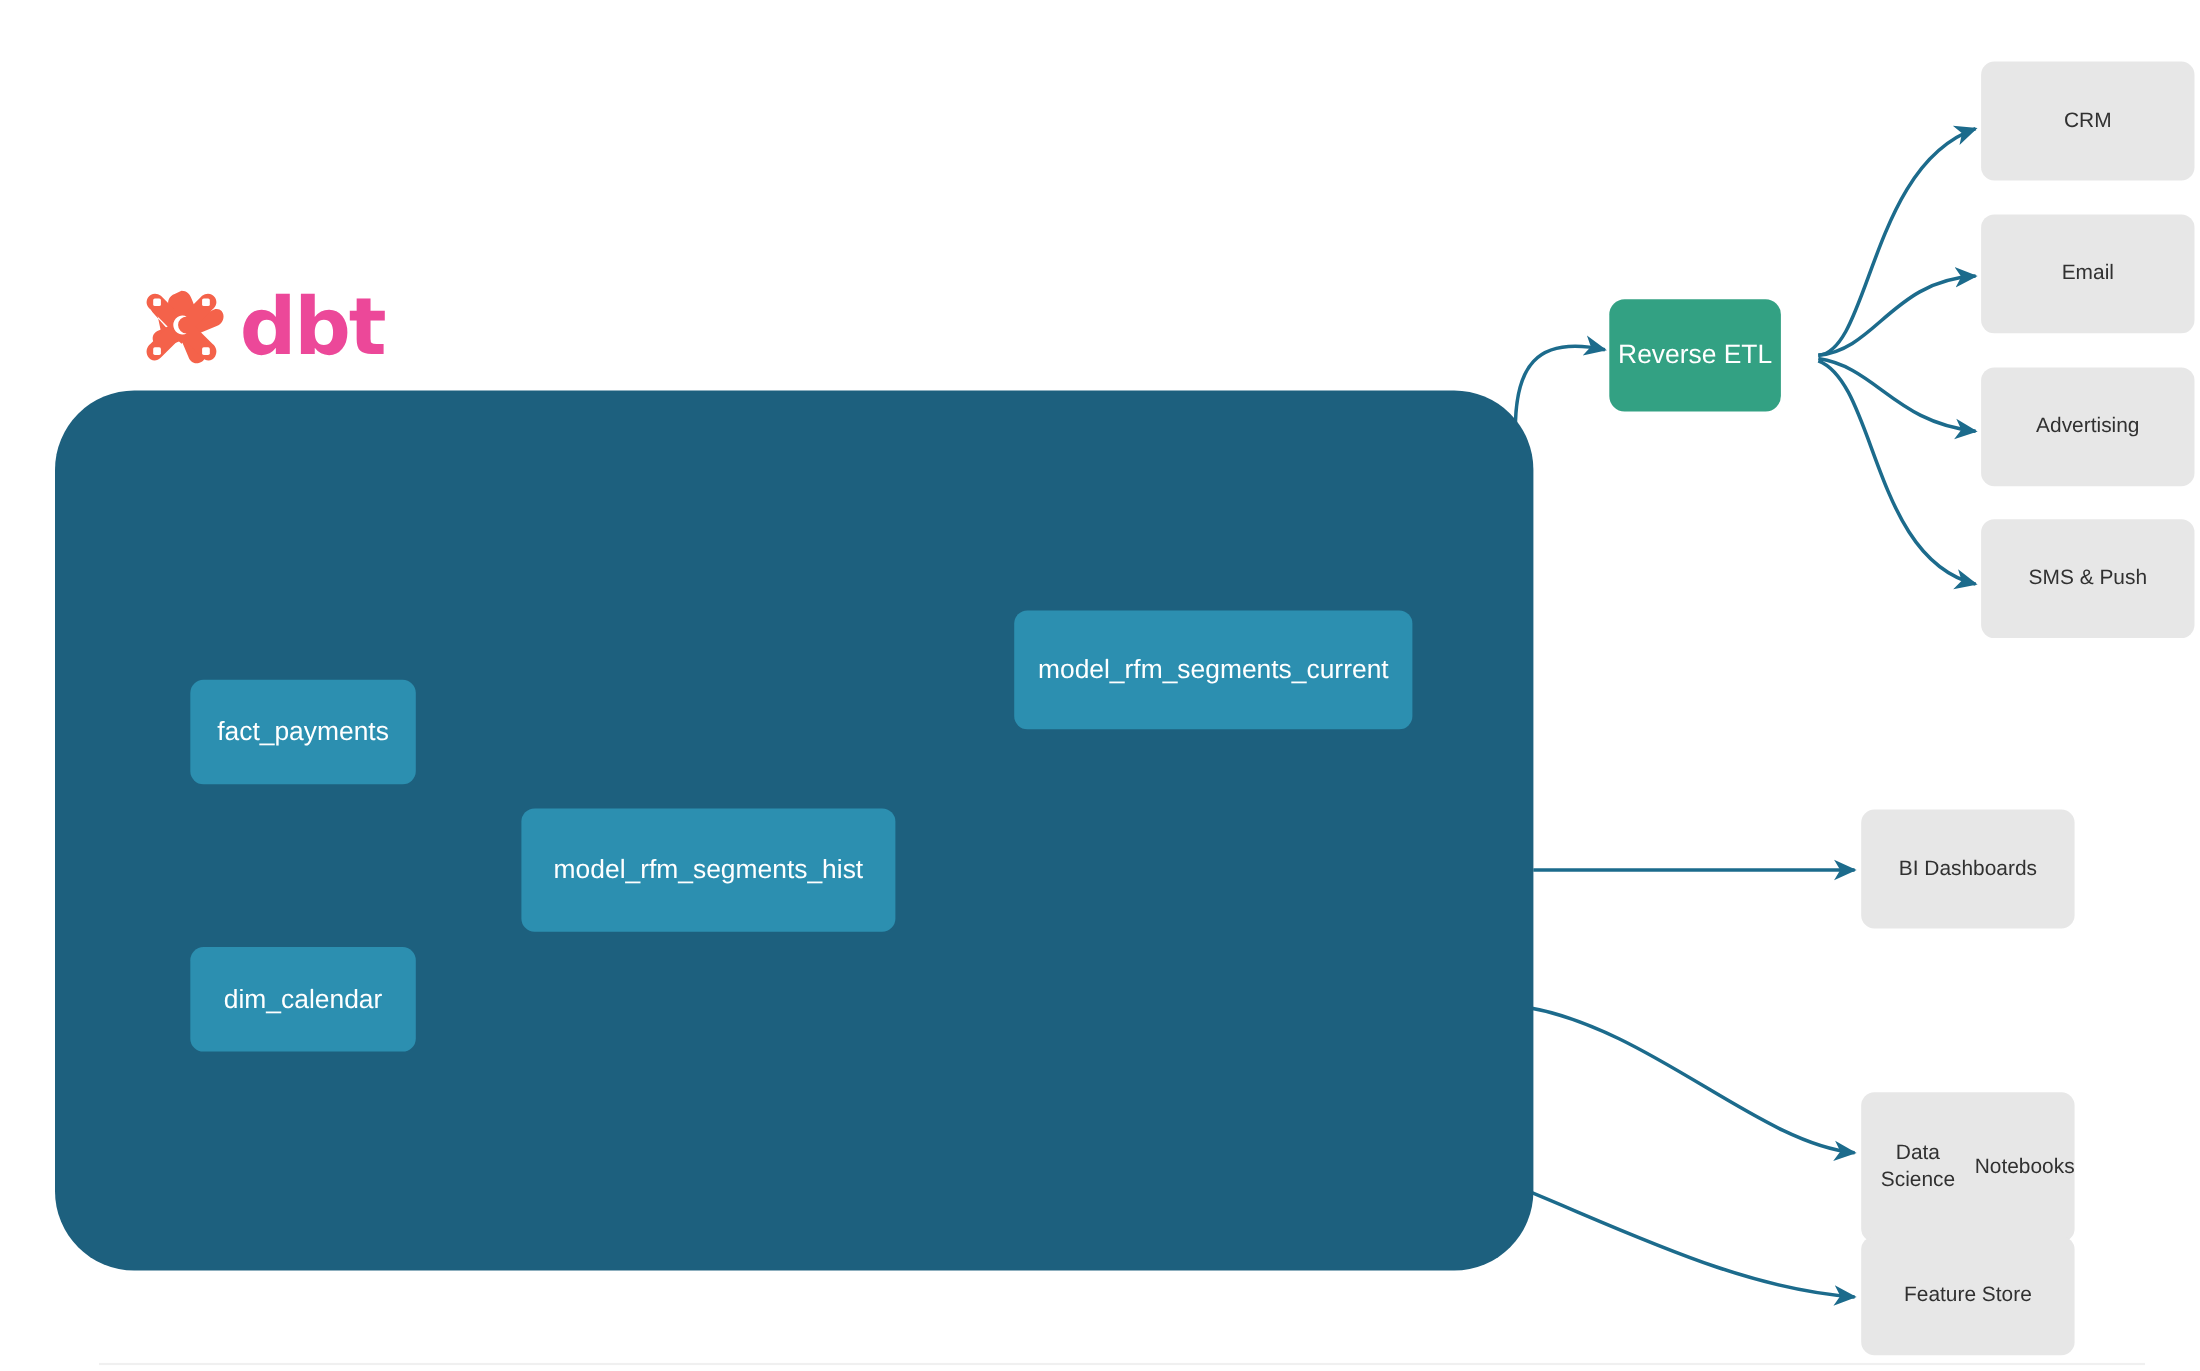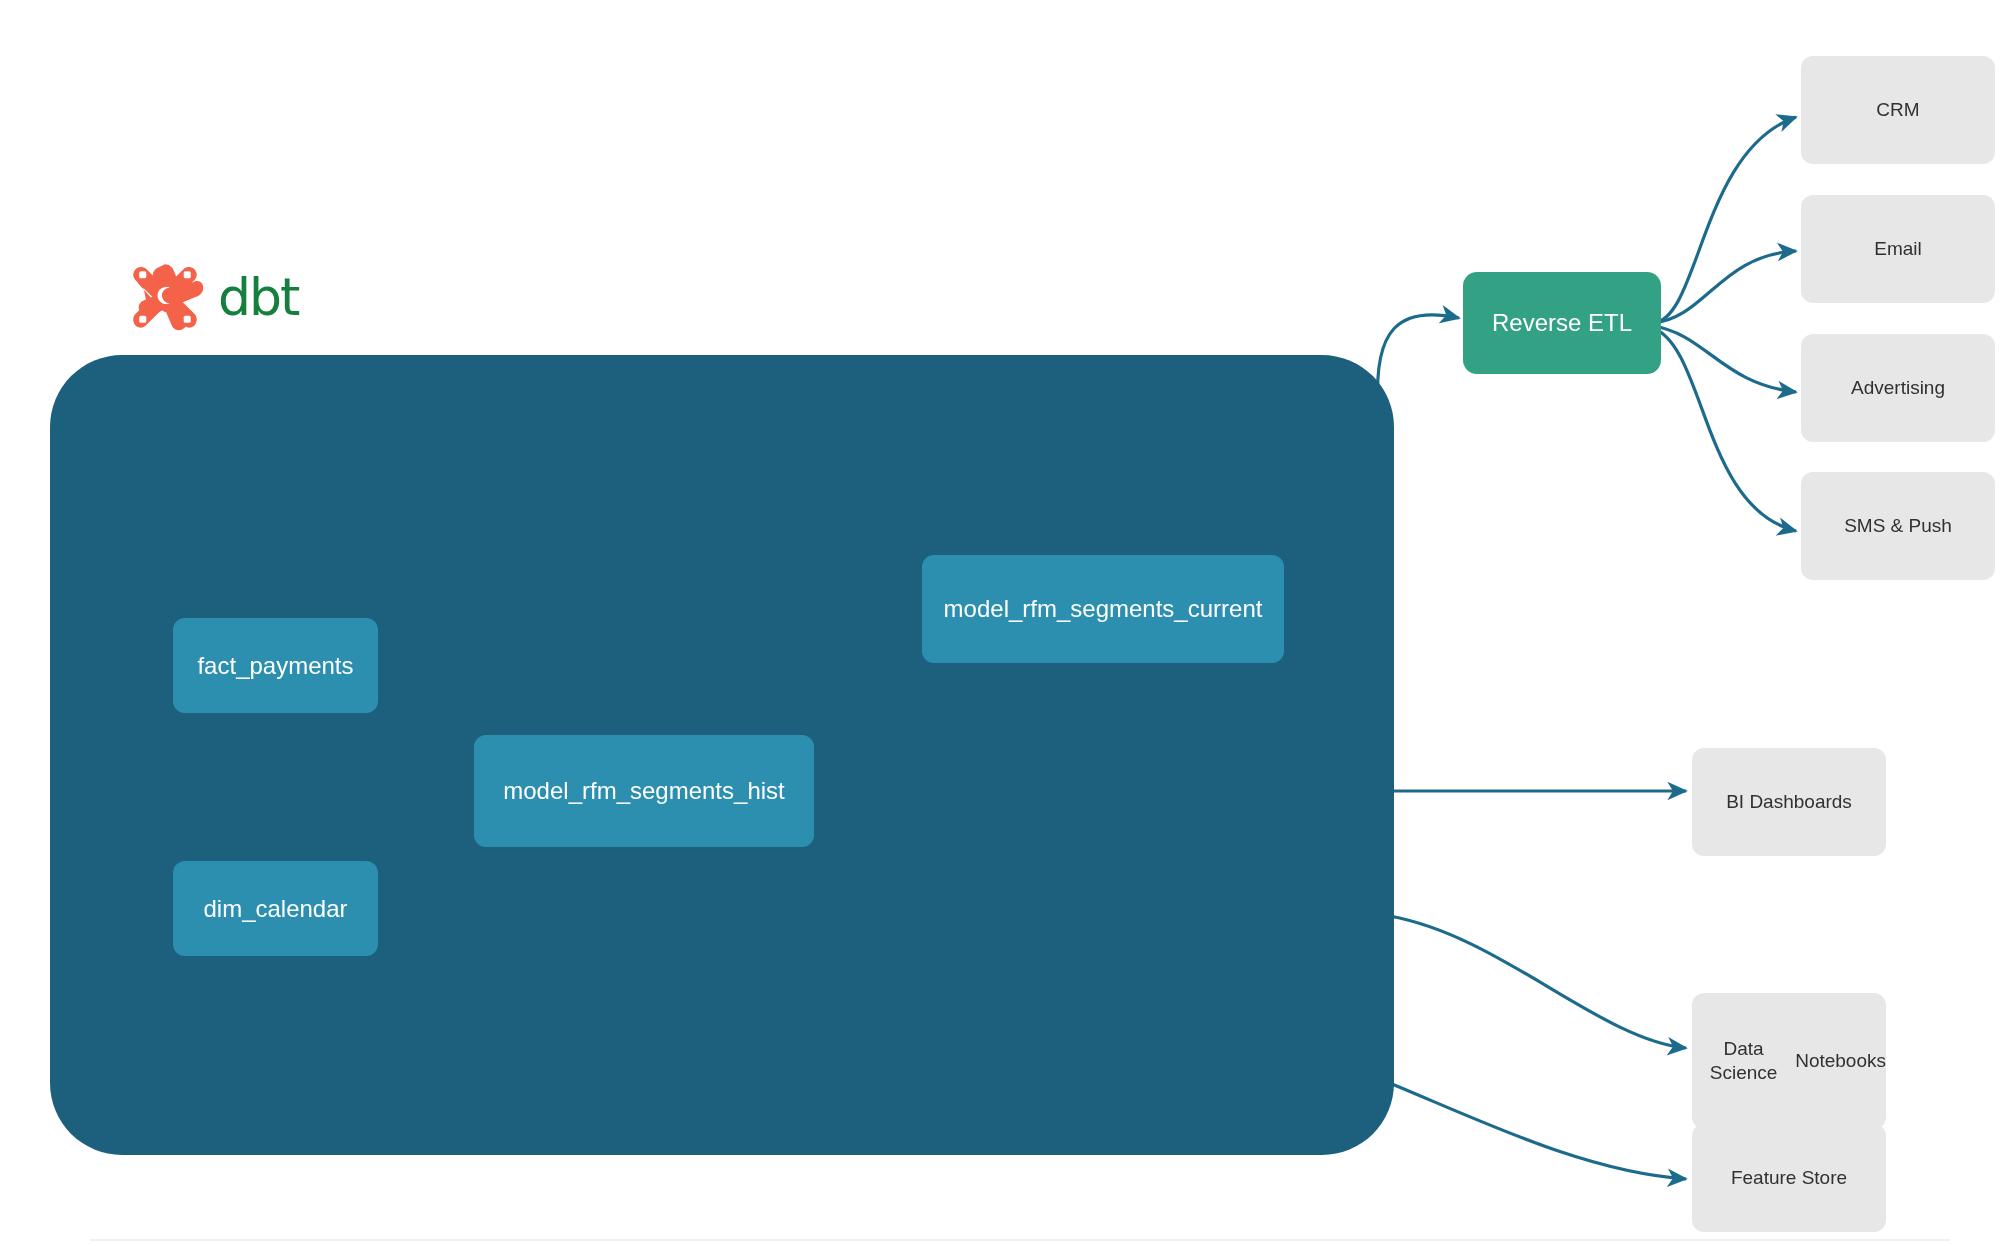--- a/index.html
+++ b/index.html
@@ -34,24 +34,24 @@
     align-items: center;
     gap: 14px;
   }
   .brand-mark {
     width: 78px;
     height: 78px;
     display: block;
   }
   .brand-word {
     font-family: "DejaVu Sans", sans-serif;
-    font-weight: normal;
-    font-size: 52px;
+    font-weight: bold;
+    font-size: 72px;
     letter-spacing: -2px;
-    color: #15803d;
+    color: #ec4899;
     line-height: 1;
   }
 
   
   .project-container {
     position: absolute;
     left: 50px;
     top: 355px;
     width: 1344px;
     height: 800px;
@@ -86,28 +86,28 @@
     color: #313131;
     font-size: 19px;
     border-radius: 12px;
     line-height: 1.28;
   }
 
   .n-fact-payments      { left: 173px;  top: 618px;  width: 205px; height: 95px; }
   .n-dim-calendar       { left: 173px;  top: 861px;  width: 205px; height: 95px; }
   .n-hist               { left: 474px;  top: 735px;  width: 340px; height: 112px; }
   .n-current            { left: 922px;  top: 555px;  width: 362px; height: 108px; }
-  .n-reverse-etl        { left: 1463px; top: 272px;  width: 198px; height: 102px; }
+  .n-reverse-etl        { left: 1463px; top: 272px;  width: 156px; height: 102px; }
 
   .n-crm         { left: 1801px; top: 56px;   width: 194px; height: 108px; }
   .n-email       { left: 1801px; top: 195px;  width: 194px; height: 108px; }
   .n-advertising { left: 1801px; top: 334px;  width: 194px; height: 108px; }
   .n-sms-push    { left: 1801px; top: 472px;  width: 194px; height: 108px; }
 
-  .n-bi          { left: 1692px; top: 736px;  width: 194px; height: 108px; margin-top: 12px; }
+  .n-bi          { left: 1692px; top: 736px;  width: 194px; height: 108px; }
   .n-ds-notebook { left: 1692px; top: 993px;  width: 194px; height: 136px; }
   .n-feature     { left: 1692px; top: 1124px; width: 194px; height: 108px; }
 
   .footer-rule {
     position: absolute;
     left: 90px;
     top: 1239px;
     width: 1860px;
     height: 2px;
     background: #f0f0f0;

